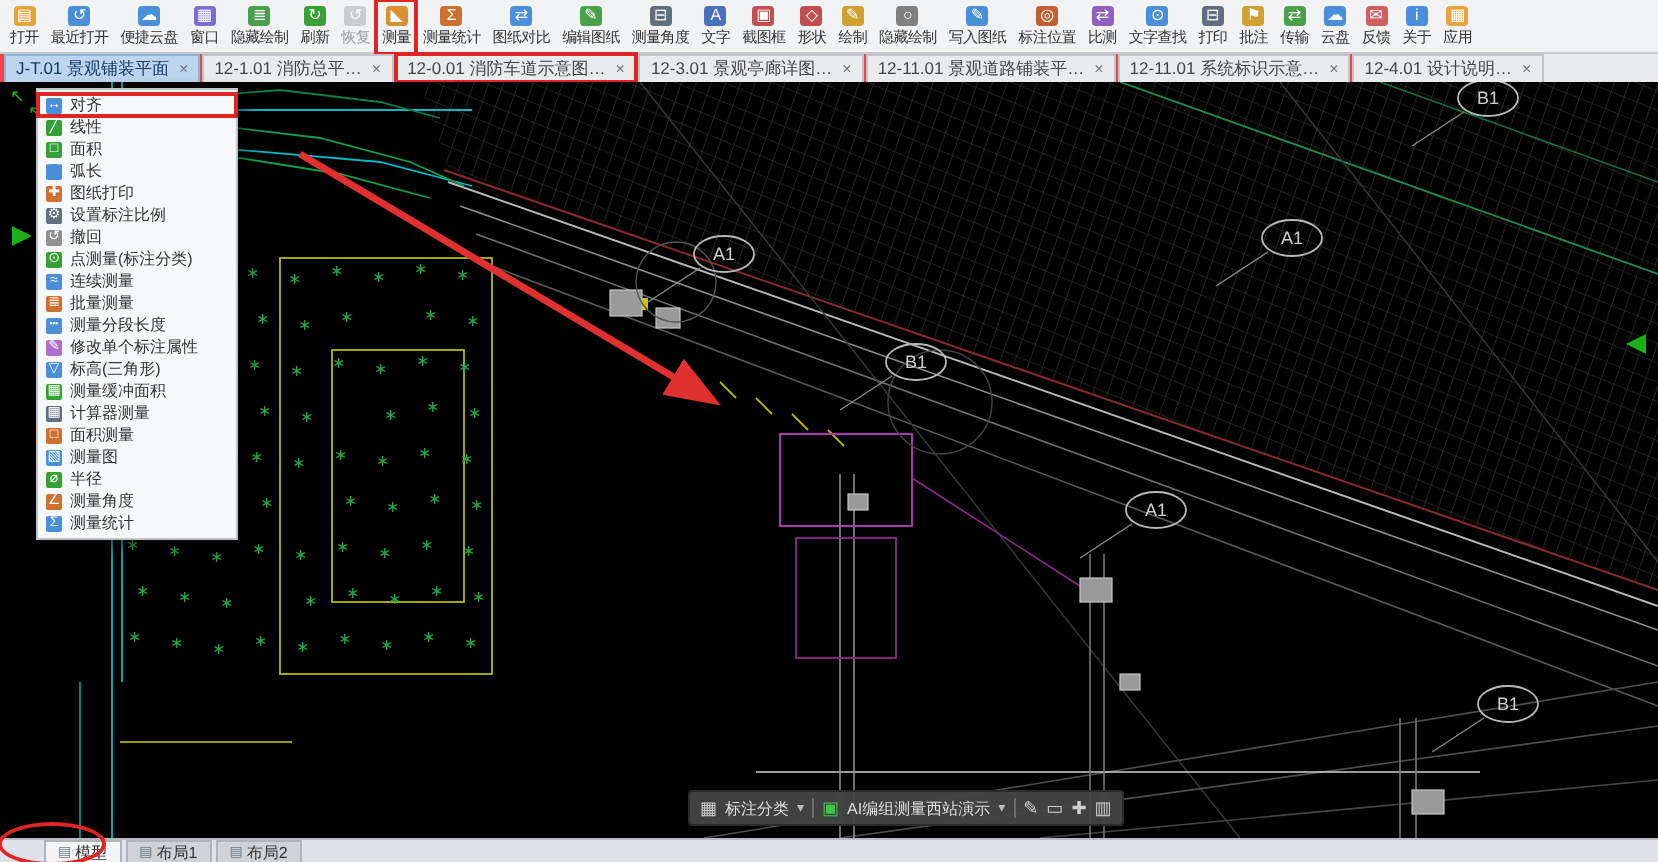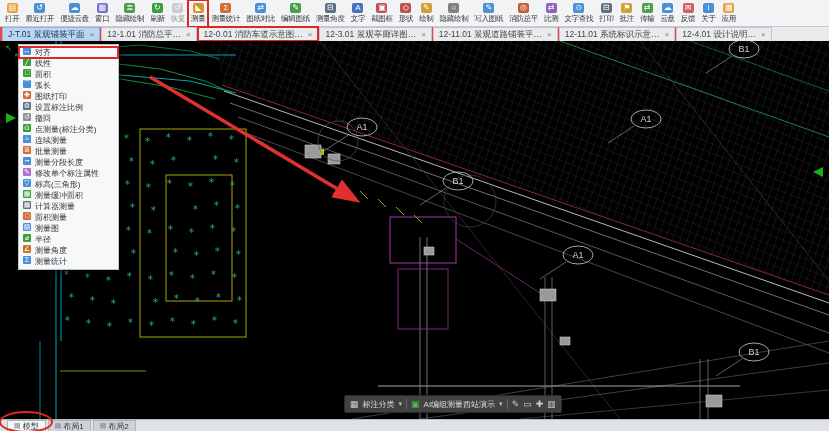--- a/index.html
+++ b/index.html
@@ -19,36 +19,36 @@
   
   .doctabs{position:absolute;top:27px;left:0;width:694px;height:14px;background:#ef4444;
            display:flex;align-items:flex-end;padding-left:2px;box-sizing:border-box;gap:1px}
   .dtab{display:flex;align-items:center;gap:3px;height:13px;padding:0 5px;background:#e9ebee;
         border:1px solid #c2c6cb;border-bottom:none;font-size:8.5px;color:#444;white-space:nowrap;cursor:pointer}
   .dtab.active{background:#bcd6f0;color:#173a63;border-color:#8fb4d9}
   .dtab .close{font-size:8px;color:#777;margin-left:2px}
   
   .mpanel{position:absolute;left:18px;top:44px;width:99px;background:#f7f8fa;border:1px solid #bfc4c9;
           box-shadow:3px 3px 8px rgba(0,0,0,.55);z-index:5;padding:2px 0}
-  .mitem{display:flex;align-items:flex-start;gap:4px;height:11px;padding:0 4px;font-size:8px;color:#333;
+  .mitem{display:flex;align-items:center;gap:4px;height:11px;padding:0 4px;font-size:8px;color:#333;
          white-space:nowrap;cursor:pointer}
   .mico{width:8px;height:8px;font-size:7px;line-height:8px;color:#fff;text-align:center;border-radius:1px;flex:0 0 8px}
   
   .canvas{position:absolute;top:41px;left:0;width:829px;height:378px;background:#000}
   
   .fbar{position:absolute;left:344px;top:395px;height:16px;background:rgba(68,68,68,.96);
         border:1px solid #2a2a2a;border-radius:2px;display:flex;align-items:center;gap:4px;
         padding:0 5px;color:#ddd;font-size:8px;z-index:4;white-space:nowrap}
   .fico{font-size:9px;line-height:14px;color:#cfcfcf;cursor:pointer}
   .fico.green{color:#46c24e}
   .fsep{width:1px;height:10px;background:#6a6a6a}
   .fcaret{font-size:7px;color:#bbb}
   
   .bbar{position:absolute;left:0;top:419px;width:829px;height:12px;background:#dfe2e6;
-        border-top:1px solid #b7bbc1;display:flex;align-items:center;padding-left:7px;box-sizing:border-box;gap:2px}
+        border-top:1px solid #b7bbc1;display:flex;align-items:center;padding-left:22px;box-sizing:border-box;gap:2px}
   .ltab{display:flex;align-items:center;gap:2px;height:11px;padding:0 6px;font-size:8px;color:#333;
         background:#cfd3d8;border:1px solid #b0b4ba;border-bottom:none;cursor:pointer}
   .ltab.active{background:#f4f5f7}
   .ltab .lico{font-size:7px;color:#6b7a8a}
   .model-circle{position:absolute;left:-1px;top:411px;width:50px;height:18px;border:2px solid #e02525;
         border-radius:50%;z-index:6;pointer-events:none}
 </style>
 </head>
 <body>
 
@@ -120,21 +120,21 @@
     <div class="tb-item">
       <span class="tb-ico" style="background: rgb(128, 128, 128);">○</span>
       <span class="tb-label">隐藏绘制</span>
     </div>
     <div class="tb-item">
       <span class="tb-ico" style="background: rgb(74, 144, 217);">✎</span>
       <span class="tb-label">写入图纸</span>
     </div>
     <div class="tb-item">
       <span class="tb-ico" style="background: rgb(192, 96, 48);">◎</span>
-      <span class="tb-label">消防总平</span>
+      <span class="tb-label">标注位置</span>
     </div>
     <div class="tb-item">
       <span class="tb-ico" style="background: rgb(144, 96, 192);">⇄</span>
       <span class="tb-label">比测</span>
     </div>
     <div class="tb-item">
       <span class="tb-ico" style="background: rgb(74, 144, 217);">⊙</span>
       <span class="tb-label">文字查找</span>
     </div>
     <div class="tb-item">

